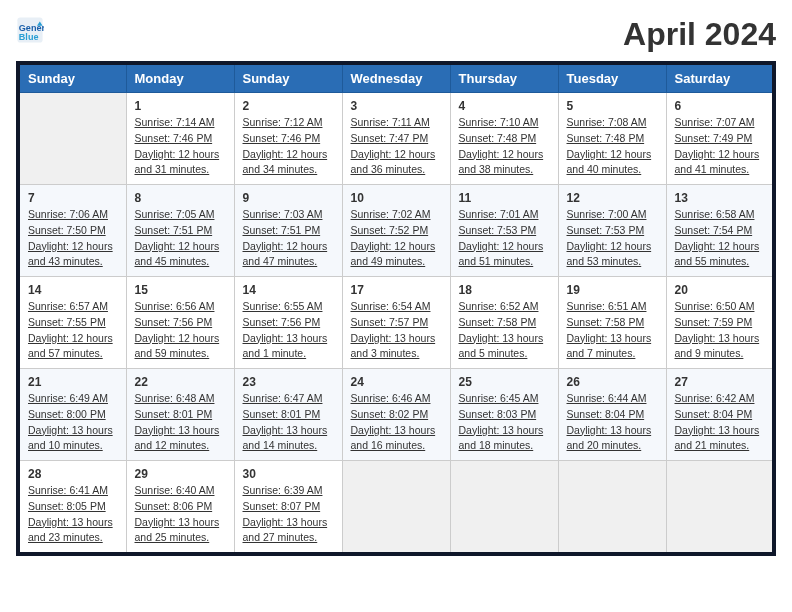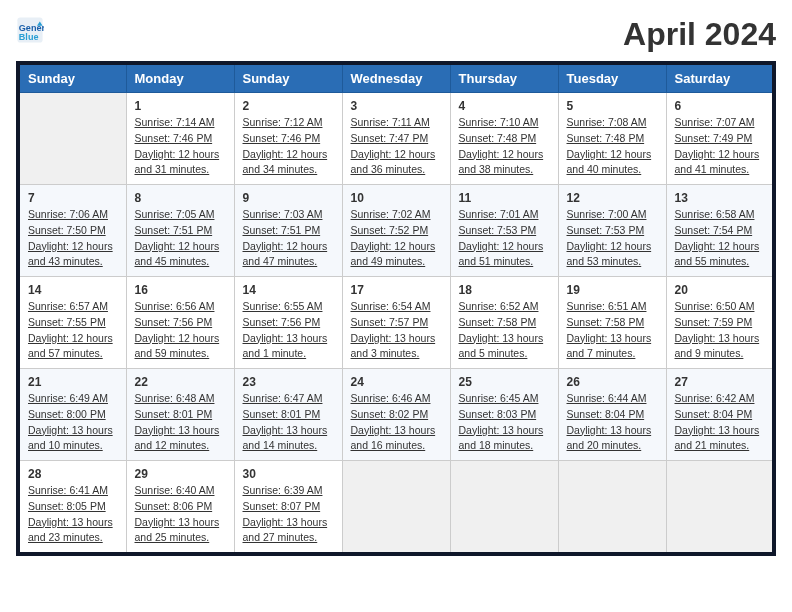--- a/index.html
+++ b/index.html
@@ -170,21 +170,21 @@
           <span class="day-num">13</span>
           <div class="day-detail">Sunrise: 6:58 AM<br>Sunset: 7:54 PM<br>Daylight: 12 hours and 55 minutes.</div>
         </td>
       </tr>
       <tr>
         <td>
           <span class="day-num">14</span>
           <div class="day-detail">Sunrise: 6:57 AM<br>Sunset: 7:55 PM<br>Daylight: 12 hours and 57 minutes.</div>
         </td>
         <td>
-          <span class="day-num">16</span>
+          <span class="day-num">15</span>
           <div class="day-detail">Sunrise: 6:56 AM<br>Sunset: 7:56 PM<br>Daylight: 12 hours and 59 minutes.</div>
         </td>
         <td>
           <span class="day-num">14</span>
           <div class="day-detail">Sunrise: 6:55 AM<br>Sunset: 7:56 PM<br>Daylight: 13 hours and 1 minute.</div>
         </td>
         <td>
           <span class="day-num">17</span>
           <div class="day-detail">Sunrise: 6:54 AM<br>Sunset: 7:57 PM<br>Daylight: 13 hours and 3 minutes.</div>
         </td>

